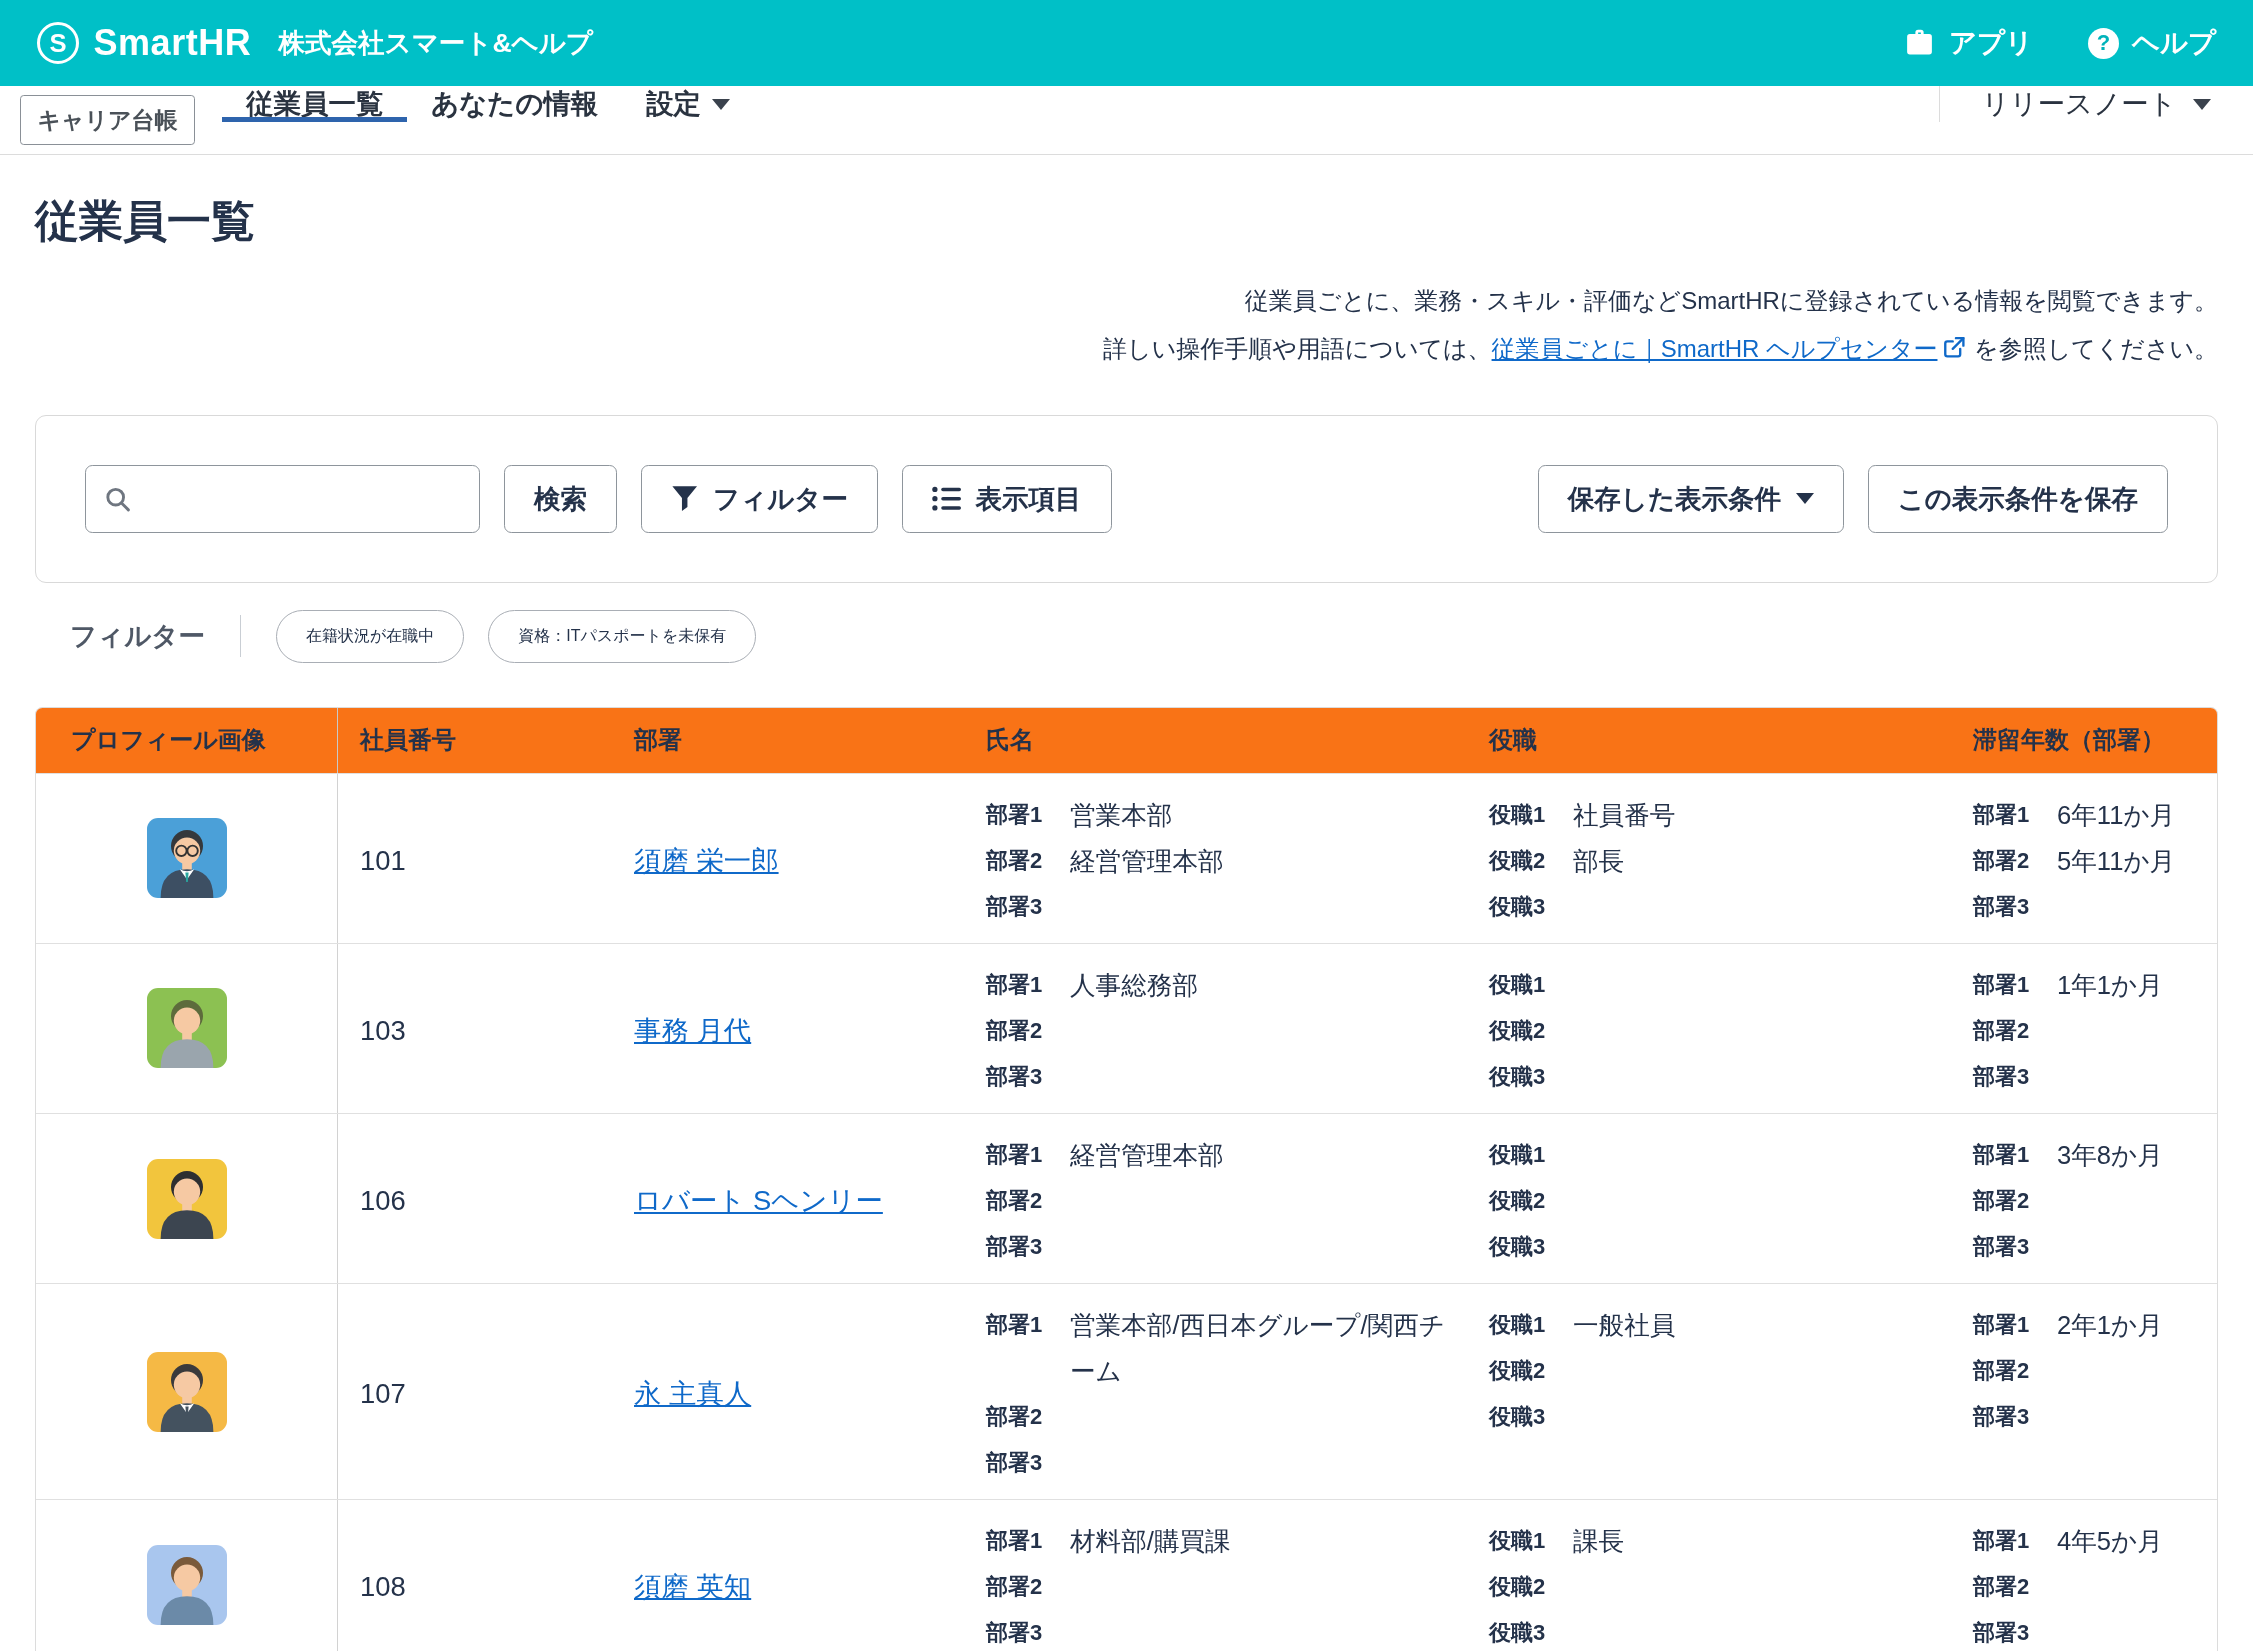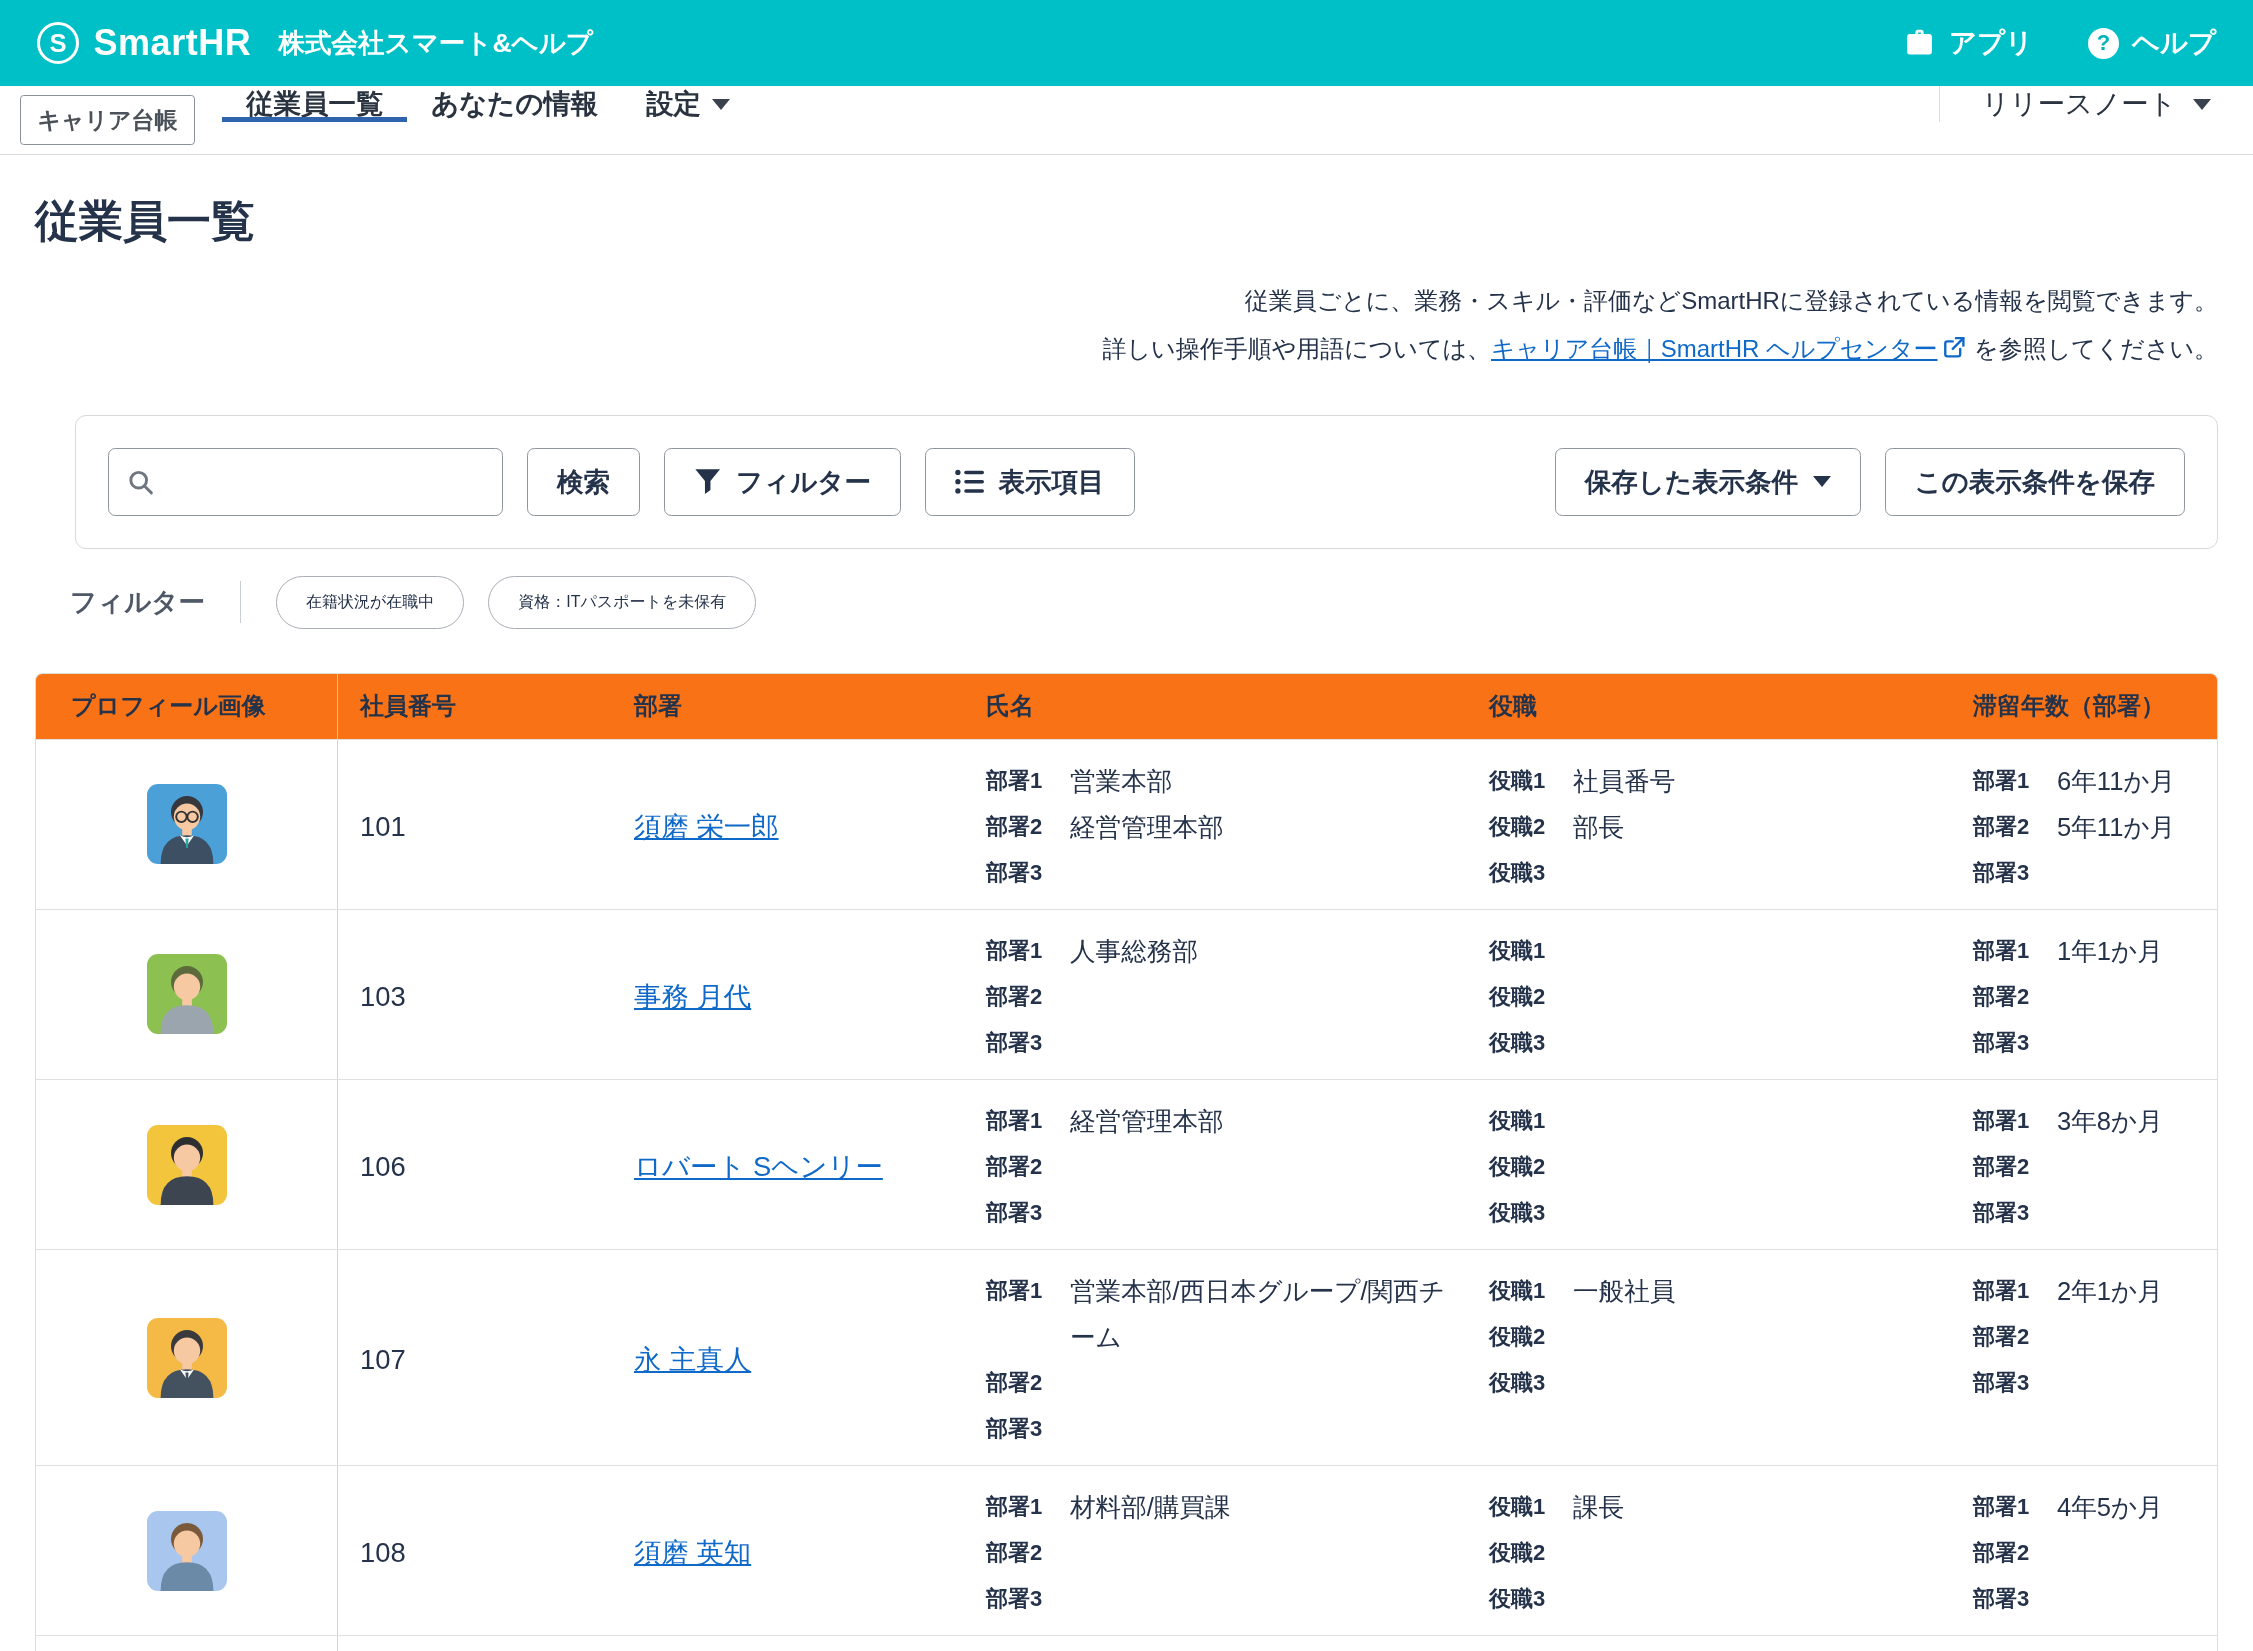--- a/index.html
+++ b/index.html
@@ -32,22 +32,22 @@
     align-items:center; gap:16.4px; font-size:27.4px; color:#2a3340; cursor:pointer; white-space:nowrap; }
 
   
   .main { padding:0 35px; }
   .page-title { margin-top:37px; font-size:44px; font-weight:700; color:#24324a; }
   .desc { margin-top:25.6px; font-size:24px; line-height:48px; color:#24324a;text-align:right; }
   .desc a { color:#0f69c9; text-decoration:underline; }
   .ext-icon { display:inline-block; vertical-align:-3.7px; margin:0 7.3px 0 3.7px; }
 
   
-  .toolbar-card { margin-top:42px; border:0.9px solid #d9d9d9; border-radius:11px; padding:32px;
-    display:flex; align-items:center; gap:24px;margin-left:40px; }
+  .toolbar-card { margin-top:42px; border:0.9px solid #d9d9d9; border-radius:11px; padding:49px;
+    display:flex; align-items:center; gap:24px; }
   .search-wrap { position:relative; width:395px; }
   .search-wrap input { width:100%; height:68px; border:0.9px solid #8e959c; border-radius:7.3px;
     padding:0 18.3px 0 60px; font-size:25.6px; font-family:inherit; color:#24324a; outline:none; }
   .search-icon { position:absolute; left:18.3px; top:50%; transform:translateY(-50%); }
   .btn { height:68px; display:inline-flex; align-items:center; gap:14.6px; padding:0 29px;
     border:0.9px solid #8e959c; border-radius:7.3px; background:#fff; font-size:26.5px; font-weight:700;
     color:#24324a; cursor:pointer; font-family:inherit; white-space:nowrap; }
   .btn .caret { border-top-color:#24324a; }
   .btn-saved { margin-left:auto; }
 
@@ -120,21 +120,21 @@
     <span class="caret"></span>
   </div>
 </nav>
 
 <main class="main">
   <h1 class="page-title">従業員一覧</h1>
 
   <div class="desc">
     <div>従業員ごとに、業務・スキル・評価などSmartHRに登録されている情報を閲覧できます。</div>
     <div>
-      <span>詳しい操作手順や用語については、</span><a href="#"><span>キャリア台帳｜SmartHR ヘルプセンター</span></a><svg class="ext-icon" width="25.6" height="25.6" viewBox="0 0 24 24">
+      <span>詳しい操作手順や用語については、</span><a href="#"><span>従業員ごとに｜SmartHR ヘルプセンター</span></a><svg class="ext-icon" width="25.6" height="25.6" viewBox="0 0 24 24">
           <g fill="none" stroke="#0f69c9" stroke-width="2.2" stroke-linecap="round" stroke-linejoin="round">
             <path d="M18 13v5a2 2 0 0 1-2 2H6a2 2 0 0 1-2-2V8a2 2 0 0 1 2-2h5"></path>
             <path d="M14 3h7v7"></path>
             <path d="M21 3l-10 10"></path>
           </g>
         </svg><span>を参照してください。</span>
     </div>
   </div>
 
   <section class="toolbar-card">

